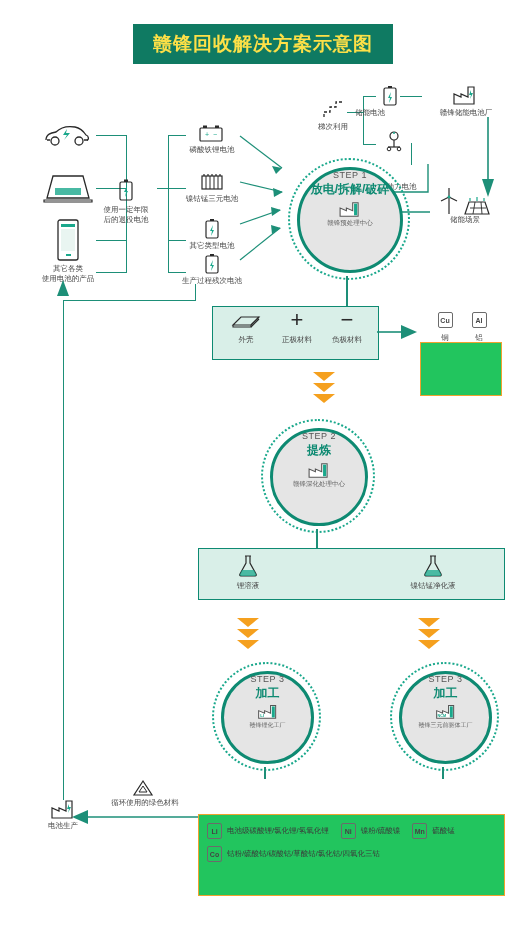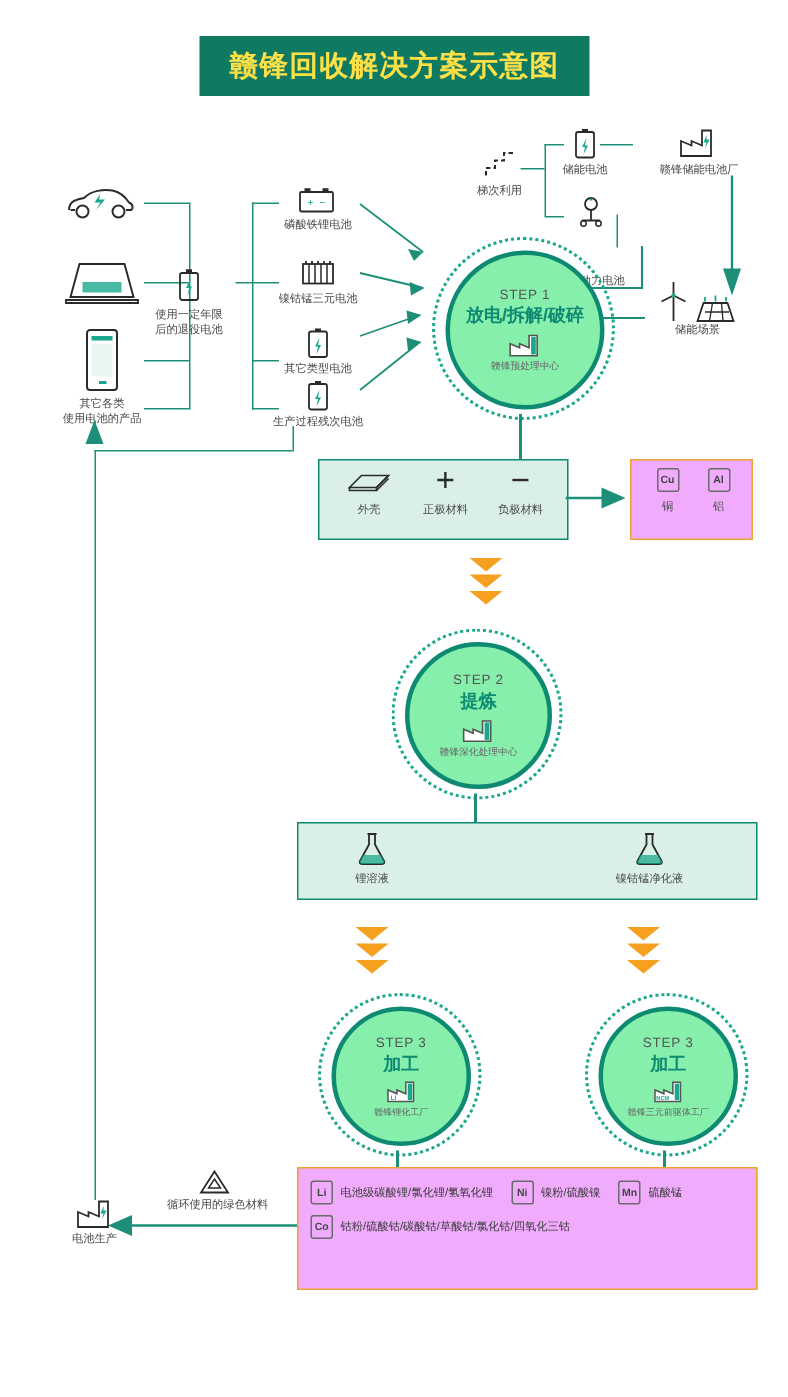--- a/index.html
+++ b/index.html
@@ -13,29 +13,29 @@
   .lbl{font-size:7.5px;line-height:10px;text-align:center;color:#4a4a4a;white-space:nowrap;}
   .lbl2{font-size:7.5px;line-height:10px;text-align:center;color:#4a4a4a;}
 
   
   .ln{position:absolute;background:#1d8f78;}
   .lnh{height:1px;}
   .lnv{width:1px;}
 
   
   .ring{position:absolute;border-radius:50%;border:2px dotted #1aa88c;}
-  .solid{position:absolute;border-radius:50%;border:3px solid #0e8a72;background:#86efac;
-         display:flex;flex-direction:column;align-items:center;justify-content:center;}
+  .solid{position:absolute;border-radius:50%;border:3px solid #0e8a72;background:#e5e5e5;
+         display:flex;flex-direction:column;align-items:center;justify-content:flex-start;}
   .stepno{font-size:9px;color:#555;letter-spacing:.5px;}
   .stepttl{font-size:12px;font-weight:bold;color:#0e8a72;margin-top:1px;}
   .stepsub{font-size:6.5px;color:#666;margin-top:1px;}
 
   
   .gbox{position:absolute;background:#d9efe8;border:1.5px solid #0e8a72;}
-  .obox{position:absolute;background:#f0abfc;border:1.5px solid #f0a22e;}
+  .obox{position:absolute;background:#22c55e;border:1.5px solid #f0a22e;margin-top:36px;}
 
   .chevwrap{position:absolute;display:flex;flex-direction:column;gap:2px;align-items:center;}
   .chev{width:0;height:0;border-left:11px solid transparent;border-right:11px solid transparent;
         border-top:9px solid #f5a01e;}
   .elembox{width:13px;height:14px;border:1px solid #6b6b6b;border-radius:2px;
            display:flex;align-items:center;justify-content:center;
            font-size:7px;font-weight:bold;color:#444;background:transparent;}
   .prow{display:flex;align-items:center;gap:5px;margin-bottom:7px;}
   .ptxt{font-size:7.5px;color:#3b3b3b;white-space:nowrap;}
   .pgrp{display:flex;align-items:center;gap:5px;}
@@ -170,21 +170,21 @@
 <div class="ln lnh abs" style="left:363px;top:96px;width:13px;"></div>
 <div class="ln lnh abs" style="left:363px;top:144px;width:13px;"></div>
 
 <div class="abs" style="left:382px;top:85px;">
   <svg width="16" height="22" viewBox="0 0 16 22">
     <rect x="2" y="3" width="12" height="17" rx="1.5" stroke="#2a2a2a" stroke-width="1.2" fill="none"></rect>
     <rect x="6" y="1" width="4" height="2" fill="#2a2a2a"></rect>
     <path d="M9 7 L6 13 L8 13 L7 18 L10 12 L8 12 Z" fill="#1aa88c"></path>
   </svg>
 </div>
-<div class="abs lbl" style="left:366px;top:108px;width:48px;font-family:Liberation Serif, serif;">储能电池</div>
+<div class="abs lbl" style="left:346px;top:108px;width:48px;font-family:Liberation Serif, serif;">储能电池</div>
 
 <div class="ln lnh abs" style="left:400px;top:96px;width:22px;"></div>
 
 <div class="abs" style="left:452px;top:84px;">
   <svg width="26" height="22" viewBox="0 0 26 22">
     <path d="M2 20 L2 10 L9 13 L9 10 L16 13 L16 3 L22 3 L22 20 Z" stroke="#2a2a2a" stroke-width="1.2" fill="none"></path>
     <path d="M19 6 L17 11 L19 11 L18 15 L21 9 L19 9 Z" fill="#1aa88c"></path>
   </svg>
 </div>
 <div class="abs lbl" style="left:432px;top:108px;width:68px;">赣锋储能电池厂</div>

